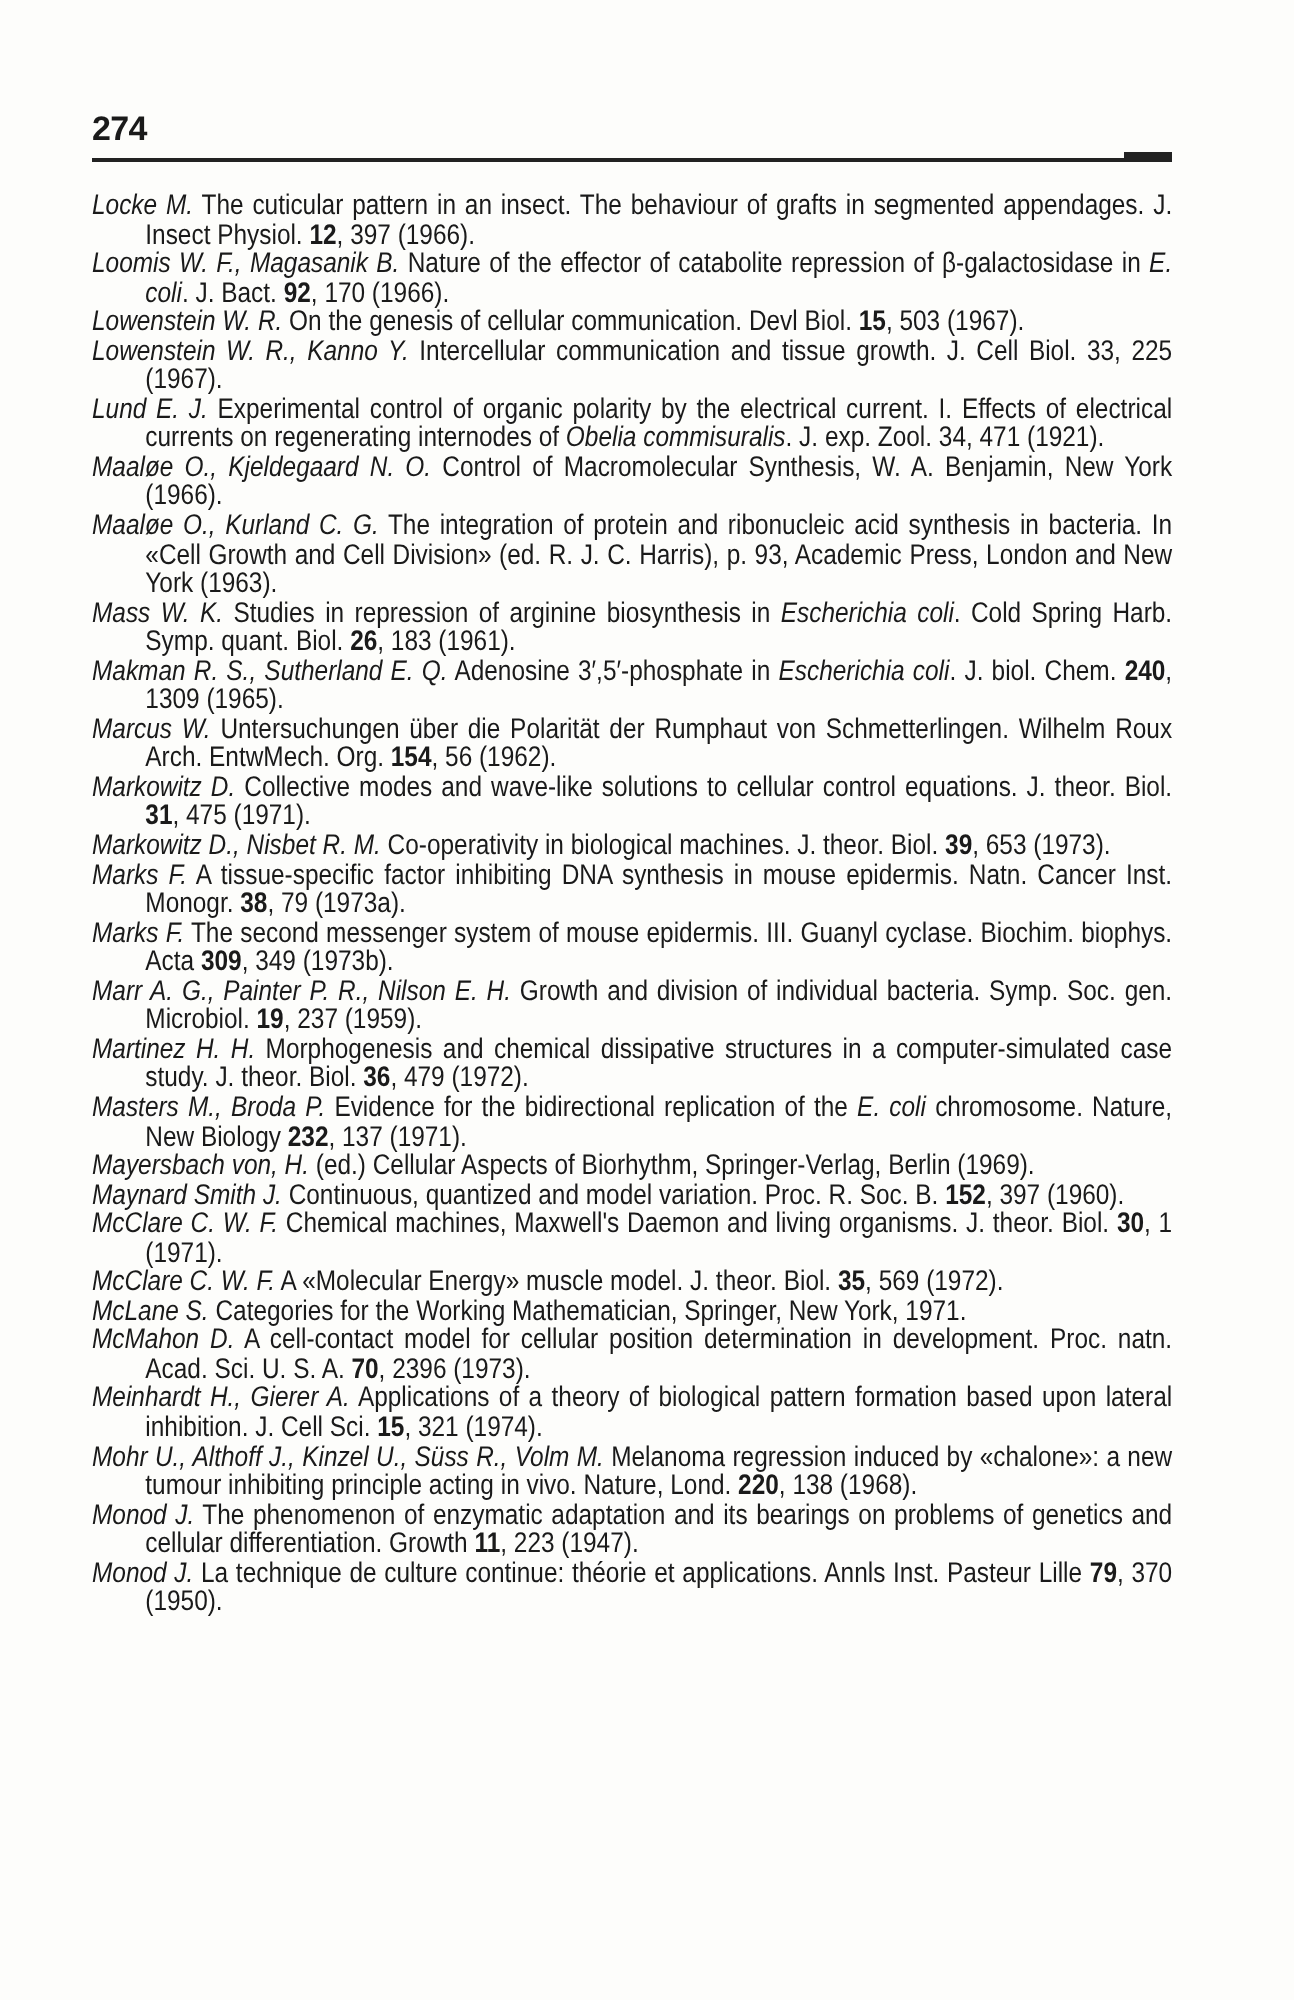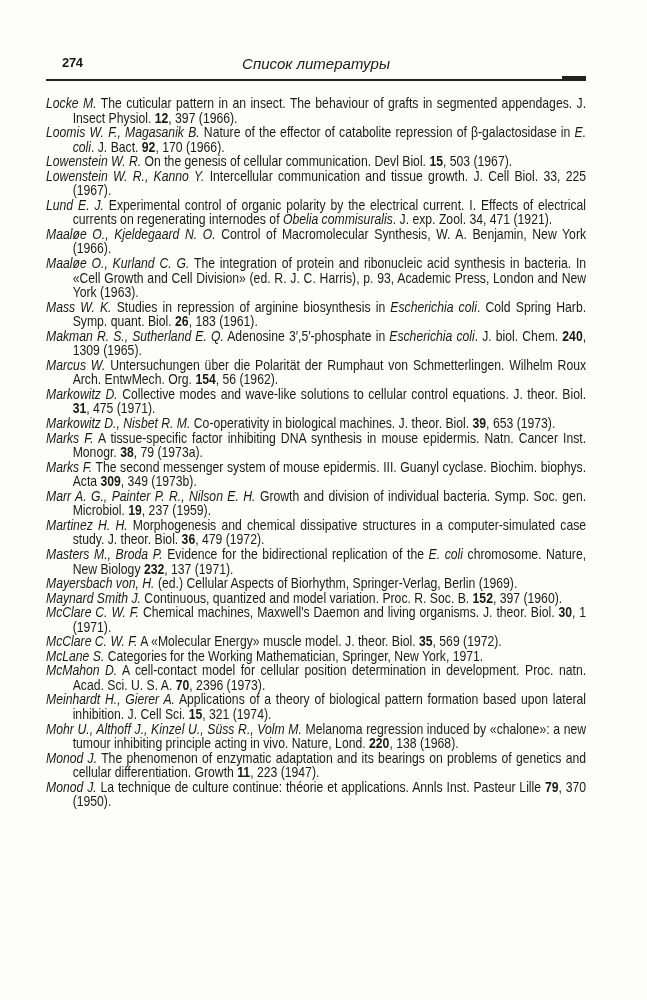--- a/index.html
+++ b/index.html
@@ -5,21 +5,21 @@
   html, body { margin: 0; padding: 0; }
   body {
     width: 647px; height: 1000px; background: #fdfdfb; color: #1a1a1a;
     font-family: "Liberation Serif", "DejaVu Serif", serif;
     position: relative; overflow: hidden;
   }
   .header {
     position: absolute; left: 46px; top: 55px; width: 540px; height: 22px;
   }
   .page-num {
-    position: absolute; left: 16px; top: 0; font-size: 13px; font-weight: bold;
+    position: absolute; left: 0; top: 0; font-size: 17px; font-weight: bold;
     font-family: "Liberation Sans Narrow", "Liberation Sans", sans-serif;
     letter-spacing: -0.3px;
   }
   .running-title {
     position: absolute; left: 0; right: 0; top: 0; text-align: center;
     font-size: 15px; font-style: italic;
     font-family: "Liberation Sans", sans-serif;
   }
   .rule {
     position: absolute; left: 46px; top: 79px; width: 540px; height: 2px;
@@ -42,21 +42,20 @@
   }
   .ref .authors { font-style: italic; }
   .ref .vol { font-weight: bold; }
   .ref .it { font-style: italic; }
 </style>
 </head>
 <body>
 
 <div class="header">
   <span class="page-num">274</span>
-  <div class="running-title">Список литературы</div>
 </div>
 <div class="rule"></div>
 <div class="rule-end"></div>
 
 <div class="refs" id="refs">
     <p class="ref"><span class="authors">Locke M.</span><span> The cuticular pattern in an insect. The behaviour of grafts in segmented appendages. J. Insect Physiol. </span><span class="vol">12</span><span>, 397 (1966).</span></p>
     <p class="ref"><span class="authors">Loomis W. F., Magasanik B.</span><span> Nature of the effector of catabolite repression of β-galactosidase in </span><span class="it">E. coli</span><span>. J. Bact. </span><span class="vol">92</span><span>, 170 (1966).</span></p>
     <p class="ref"><span class="authors">Lowenstein W. R.</span><span> On the genesis of cellular communication. Devl Biol. </span><span class="vol">15</span><span>, 503 (1967).</span></p>
     <p class="ref"><span class="authors">Lowenstein W. R., Kanno Y.</span><span> Intercellular communication and tissue growth. J. Cell Biol. 33, 225 (1967).</span></p>
     <p class="ref"><span class="authors">Lund E. J.</span><span> Experimental control of organic polarity by the electrical current. I. Effects of electrical currents on regenerating internodes of </span><span class="it">Obelia commisuralis</span><span>. J. exp. Zool. 34, 471 (1921).</span></p>

